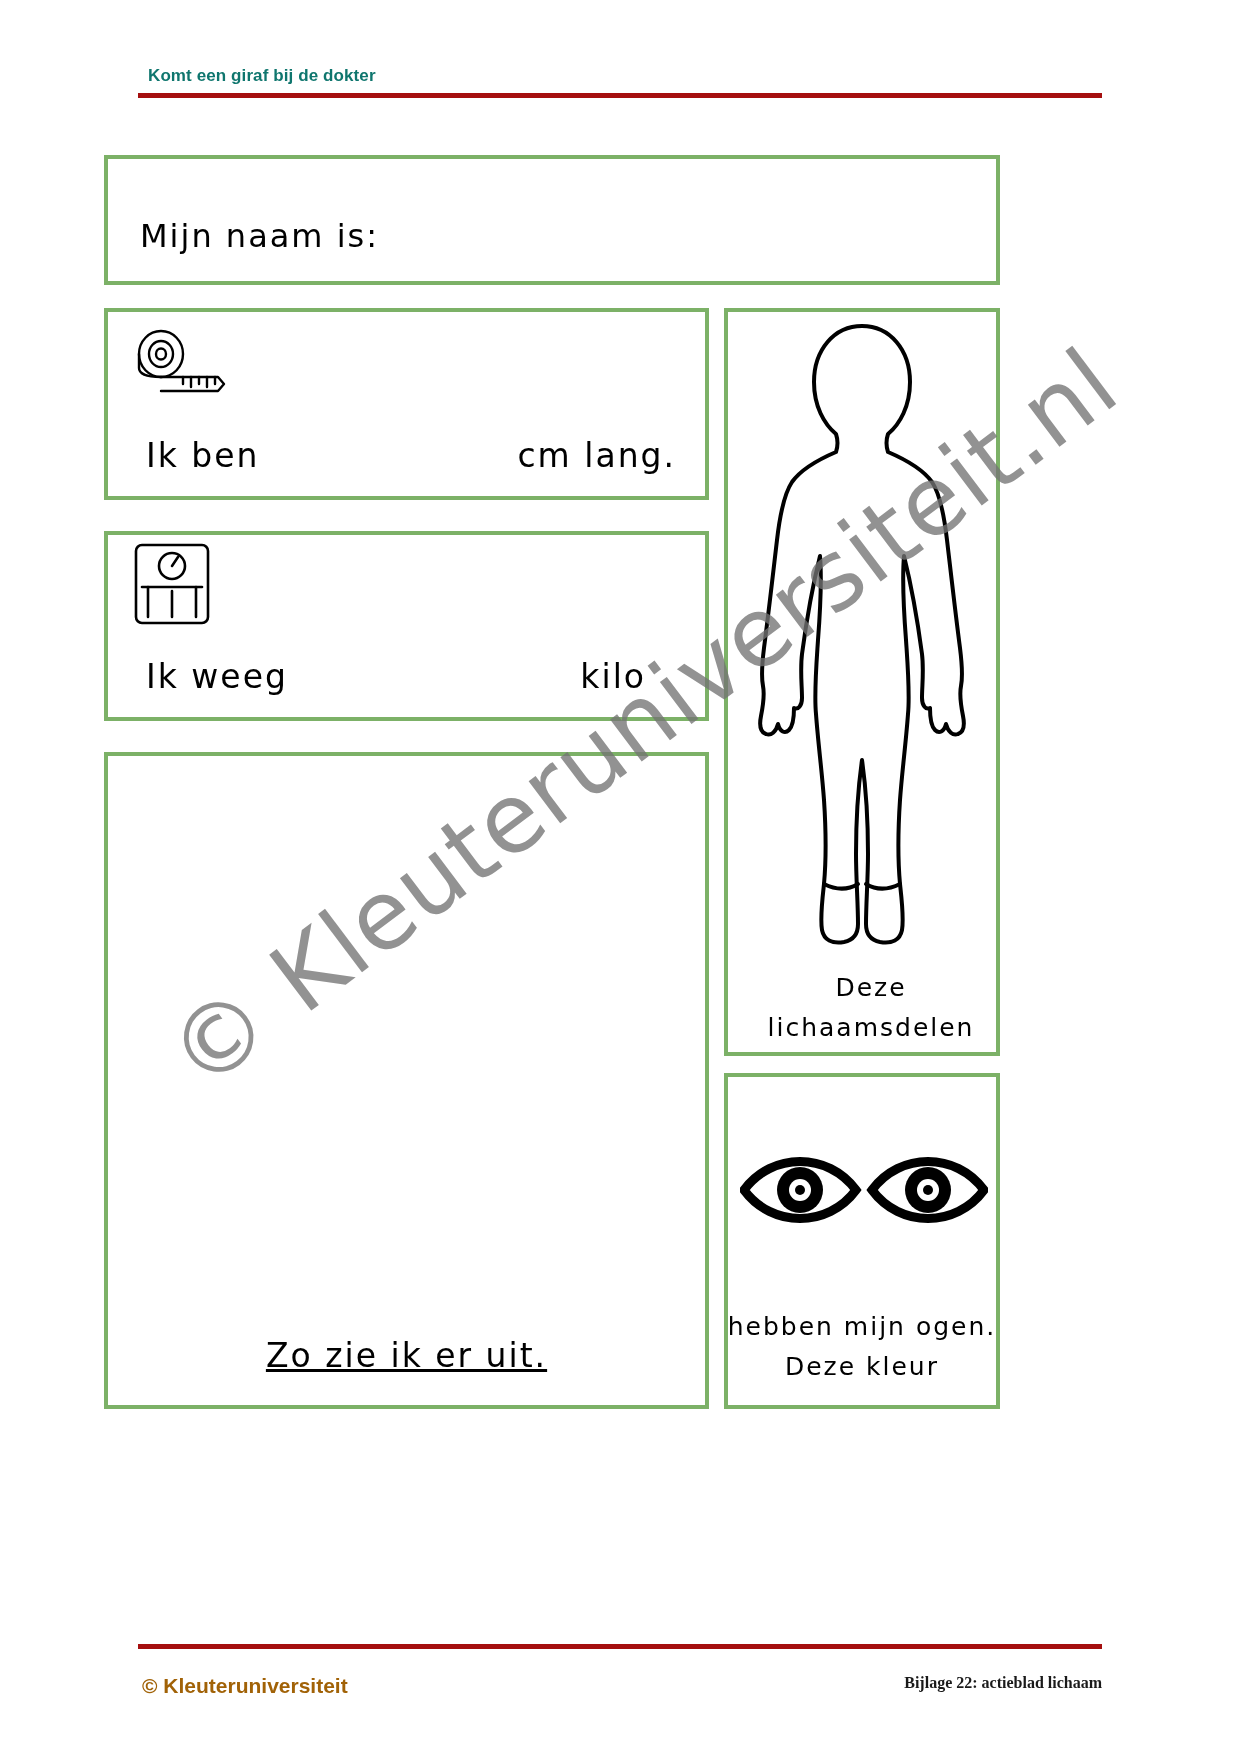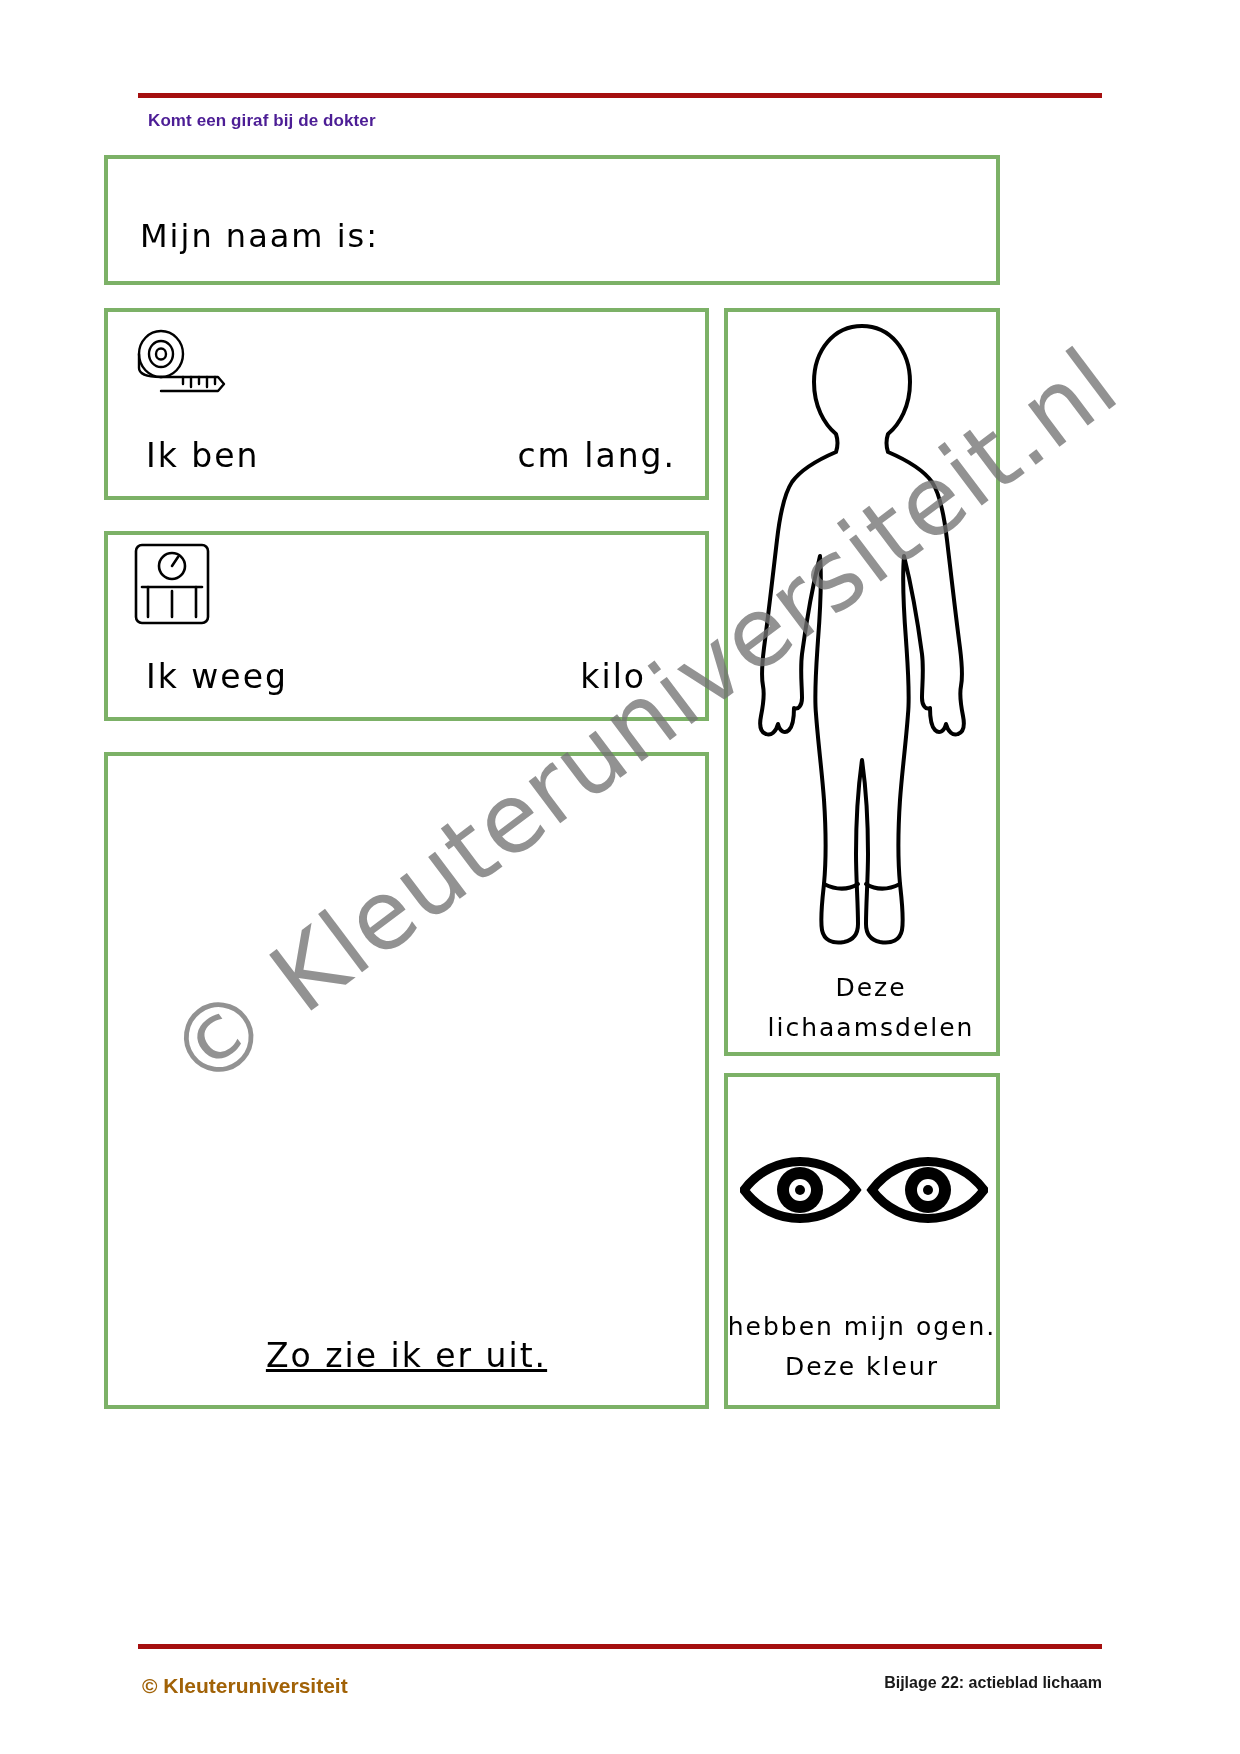--- a/index.html
+++ b/index.html
@@ -22,23 +22,22 @@
     height: 1754px;
   }
 
   
   .header-title {
     position: absolute;
     left: 148px;
     top: 66px;
     font-size: 17px;
     font-weight: bold;
-    color: #4c1d95;
+    color: #0f766e;
     letter-spacing: 0.1px;
-    margin-top: 45px;
   }
   .header-rule {
     position: absolute;
     left: 138px;
     top: 93px;
     width: 964px;
     height: 5px;
     background: #a50f0f;
   }
 
@@ -60,20 +59,21 @@
     color: #a16207;
   }
   .footer-right {
     position: absolute;
     right: 138px;
     top: 1674px;
     font-size: 16px;
     font-weight: bold;
     color: #1a1a1a;
     text-align: right;
+    font-family: Liberation Serif, serif;
   }
 
   
   .gbox {
     position: absolute;
     box-sizing: border-box;
     border: 4px solid #7cb167;
     background: #ffffff;
   }
 

